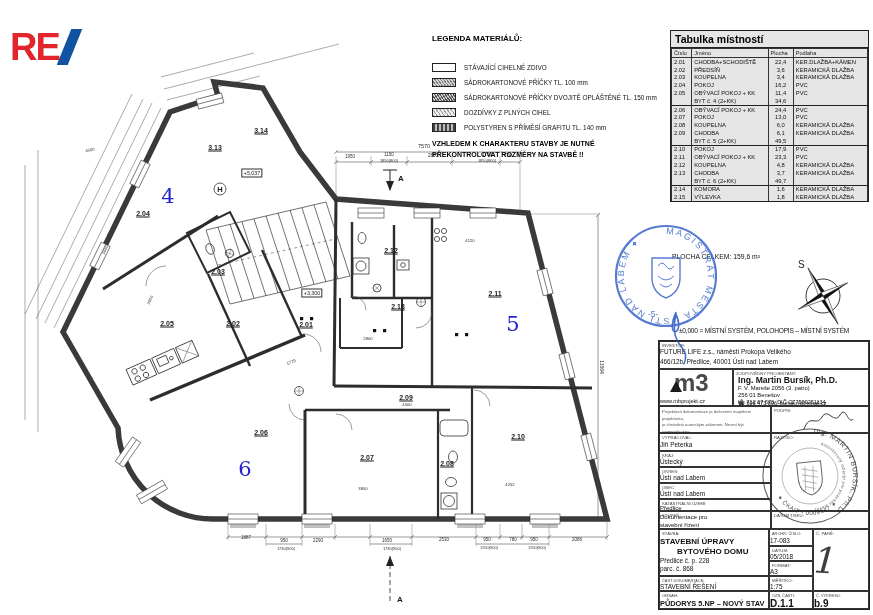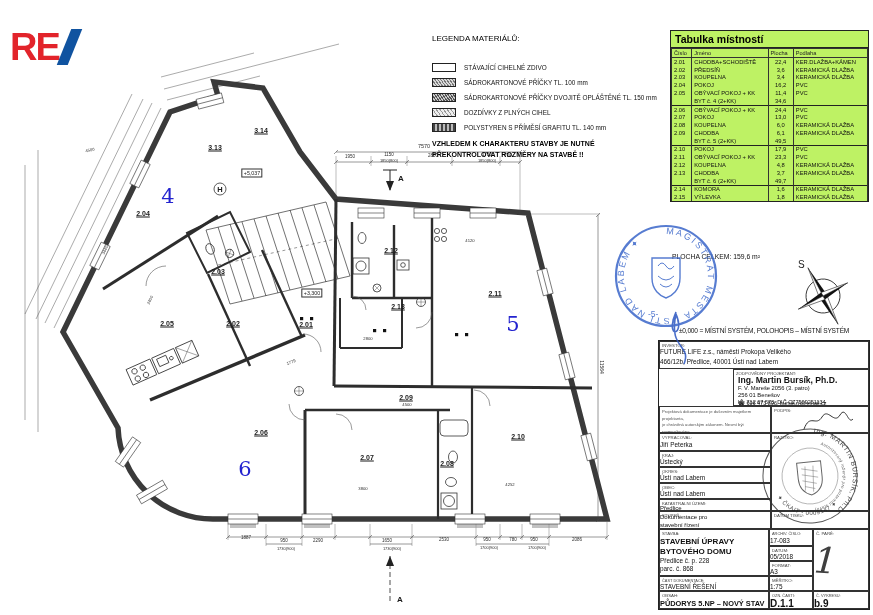--- a/index.html
+++ b/index.html
@@ -4,32 +4,32 @@
 <style>
   html,body{margin:0;padding:0;width:873px;height:615px;background:#fff;overflow:hidden;
     font-family:"Liberation Sans",sans-serif;position:relative;}
   .abs{position:absolute;}
   
   #remax{left:10px;top:26px;display:flex;align-items:center;height:42px;}
   #remax .word{font-size:38px;font-weight:800;letter-spacing:-2px;color:#e2242b;line-height:1;}
   #remax .slash{width:11px;height:36px;background:#1053a0;transform:skewX(-22deg);margin:0 3px 0 5px;}
   
   #legend{left:432px;top:34px;width:236px;}
-  #legend-title{font-size:8px;font-weight:normal;margin-bottom:20px;}
+  #legend-title{font-size:8px;font-weight:bold;margin-bottom:20px;}
   .legend-item{display:flex;align-items:center;margin-bottom:7px;height:8px;}
   .swatch{width:22px;height:7px;border:1px solid #222;margin-right:8px;flex:0 0 auto;}
   .sw-empty{background:#fff;}
   .sw-hatch1{background:repeating-linear-gradient(55deg,#777 0 1px,#d8d8d8 1px 2.4px);}
   .sw-hatch2{background:repeating-linear-gradient(55deg,#555 0 1.2px,#cccccc 1.2px 2.2px);}
   .sw-hatch3{background:repeating-linear-gradient(55deg,#999 0 1px,#eee 1px 3px);}
   .sw-hatch4{background:repeating-linear-gradient(90deg,#444 0 2px,#bbb 2px 4px);}
   .legend-label{font-size:6.4px;color:#111;white-space:nowrap;}
   #legend-note{font-size:7px;font-weight:bold;margin-top:8px;line-height:1.5;}
   
-  #room-table{left:670px;top:30px;width:197px;border:1.6px solid #222;background:#bef264;}
+  #room-table{left:670px;top:30px;width:197px;border:1.6px solid #222;background:#e5e5e5;}
   #rt-title{font-size:10.5px;font-weight:bold;padding:2px 4px;border-bottom:1px solid #222;}
   #room-table table{border-collapse:collapse;width:100%;}
   #room-table th{font-size:5.6px;font-weight:normal;text-align:left;border:0.8px solid #333;
     padding:1px 2px;color:#222;}
   #room-table td{font-size:5.8px;border-left:0.8px solid #333;border-right:0.8px solid #333;
     padding:0.9px 2px;white-space:nowrap;color:#111;}
   #room-table tr.group-start td{border-top:1.4px solid #222;}
   #room-table tr.first td{border-top:0.8px solid #333;}
   td.num{text-align:center;}
   #total-area{left:672px;top:253px;font-size:6.8px;color:#111;}
@@ -469,20 +469,27 @@
 </svg>
 
 <div class="abs" id="survey-note">±0,000 = MÍSTNÍ SYSTÉM, POLOHOPIS – MÍSTNÍ SYSTÉM</div>
 
 <div class="abs" id="title-block">
   <div class="cell" style="left:0;top:0;width:210px;height:28px;">
     <span class="cl">INVESTOR:</span>
     <div class="cv" style="top:6px;">FUTURE LIFE z.s., náměstí Prokopa Velikého</div>
     <div class="cv" style="top:16px;">466/12b, Předlice, 40001 Ústí nad Labem</div>
   </div>
+  <div class="cell" style="left:0;top:28px;width:74px;height:37px;">
+    <svg width="72" height="26" viewBox="0 0 72 26">
+      <text x="14" y="21" font-size="24" font-weight="bold" fill="#4a4a4a" font-family="Liberation Sans, sans-serif">m3</text>
+      <path d="M10 22 L22 22 L16 11 Z" fill="#1b1b1b"></path>
+    </svg>
+    <div class="cv" style="top:28px;font-size:5.6px;">www.mbprojekt.cz</div>
+  </div>
   <div class="cell" style="left:74px;top:28px;width:136px;height:37px;">
     <span class="cl">ZODPOVĚDNÝ PROJEKTANT:</span>
     <div class="cv b" style="top:5px;font-size:8.6px;text-align:left;padding-left:4px;">Ing. Martin Bursík, Ph.D.</div>
     <div class="cv" style="top:15px;font-size:5.8px;text-align:left;padding-left:4px;">F. V. Mareše 2056 (3. patro)</div>
     <div class="cv" style="top:22px;font-size:5.8px;text-align:left;padding-left:4px;">256 01 Benešov</div>
     <div class="cv" style="top:28.5px;font-size:5.5px;text-align:left;padding-left:4px;">IČ: 712 67 573, DIČ CZ7509251134</div>
     <div class="cv" style="top:30px;font-size:5.5px;text-align:left;padding-left:4px;position:absolute;top:29px;"></div>
     <div class="cv" style="position:absolute;top:29.5px;font-size:5.5px;text-align:left;padding-left:4px;">☎ 606 473 896, bursik.m@email.cz</div>
   </div>
   <div class="cell" style="left:0;top:65px;width:112px;height:27px;">
@@ -525,21 +532,21 @@
   </div>
   <div class="cell" style="left:112px;top:92px;width:98px;height:78px;">
     <span class="cl">RAZÍTKO:</span>
   </div>
   <div class="cell" style="left:112px;top:170px;width:98px;height:18px;">
     <span class="cl">DATUM TISKU:</span>
   </div>
   <div class="cell" style="left:0;top:188px;width:110px;height:47px;">
     <span class="cl">STAVBA:</span>
     <div class="cv b" style="top:7px;font-size:8px;">STAVEBNÍ ÚPRAVY</div>
-    <div class="cv b" style="top:17px;font-size:8px;">BYTOVÉHO DOMU</div>
+    <div class="cv b" style="top:17px;font-size:8px;margin-left:17px;">BYTOVÉHO DOMU</div>
     <div class="cv" style="top:27px;font-size:6.4px;">Předlice č. p. 228</div>
     <div class="cv" style="top:35px;font-size:6.4px;">parc. č. 868</div>
   </div>
   <div class="cell" style="left:110px;top:188px;width:44px;height:17px;">
     <span class="cl" style="font-size:3.9px;">ARCHIV. ČÍSLO:</span>
     <div class="cv" style="top:7px;">17-083</div>
   </div>
   <div class="cell" style="left:110px;top:205px;width:44px;height:15px;">
     <span class="cl">DATUM:</span>
     <div class="cv" style="top:6px;">05/2018</div>

